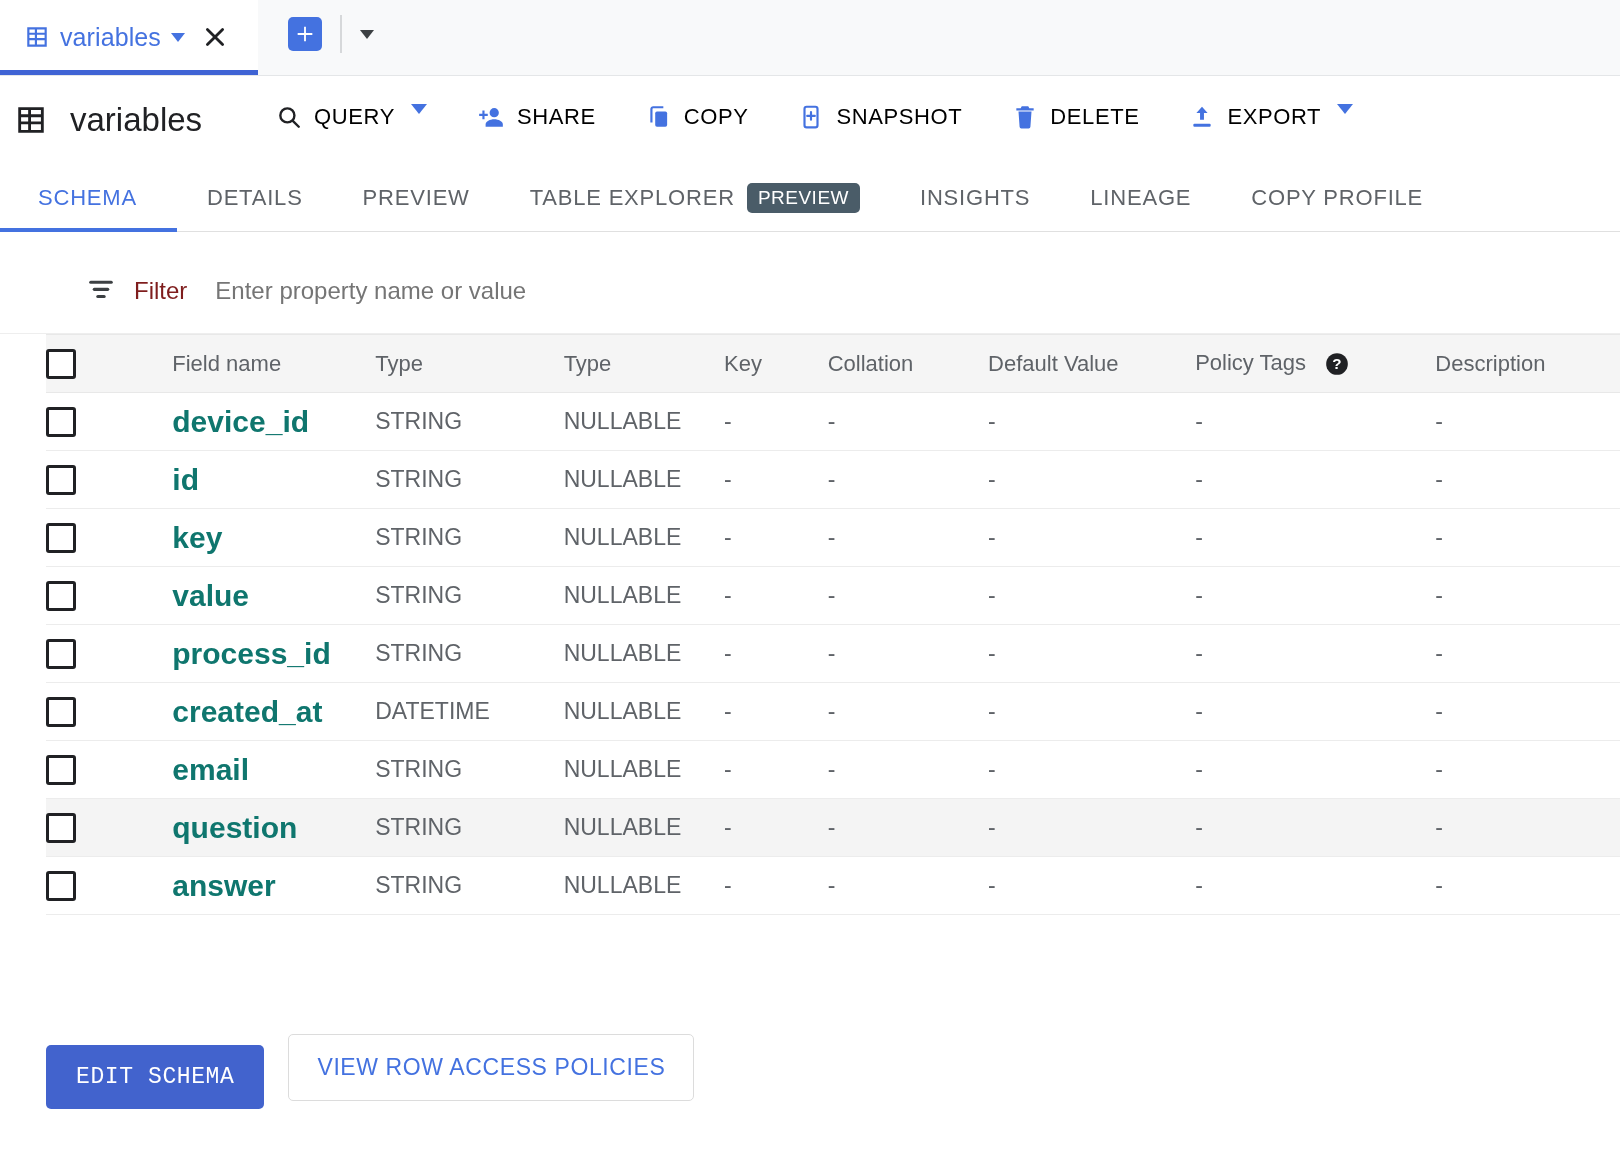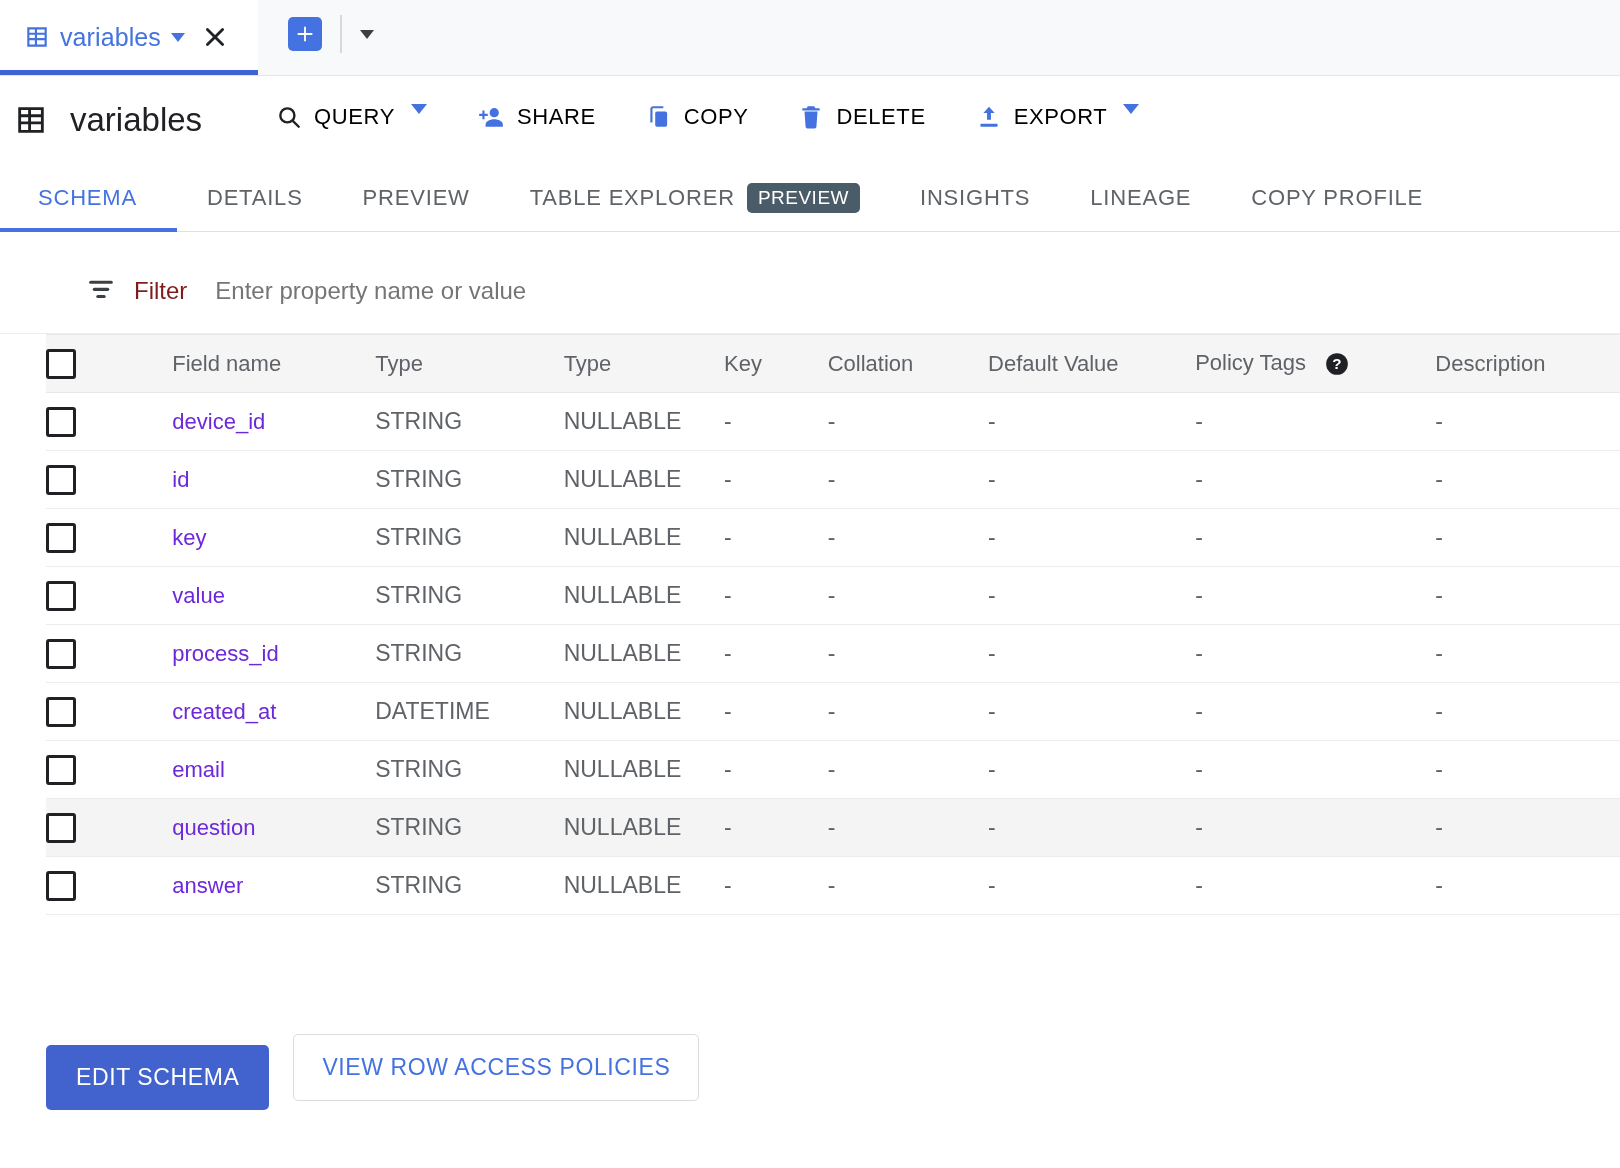--- a/index.html
+++ b/index.html
@@ -212,23 +212,23 @@
 
   .chkcell { padding-left: 38px; }
   .chkbox {
     width: 30px; height: 30px;
     border: 3px solid #202124;
     border-radius: 3px;
     background: #ffffff;
     display: block;
   }
   .fieldname {
-    font-weight: normal;
-    color: #6d28d9;
-    font-size: 22px;
+    font-weight: bold;
+    color: #0f766e;
+    font-size: 30px;
   }
   th .hdrtxt { display: inline-block; }
   .helpicon {
     display: inline-flex;
     vertical-align: middle;
     margin-left: 12px;
   }
   .dash { color: #5f6368; }
 
   
@@ -240,21 +240,21 @@
     gap: 24px;
   }
   .btn-primary {
     background: #4263cd;
     color: #ffffff;
     font-size: 23px;
     letter-spacing: .6px;
     padding: 19px 30px;
     border: none;
     border-radius: 5px;
-    font-family: Liberation Sans, sans-serif;
+    font-family: Liberation Mono, monospace;
     margin-top: 20px;
   }
   .btn-outline {
     background: #ffffff;
     color: #4472e0;
     font-size: 23px;
     letter-spacing: .6px;
     padding: 19px 28px;
     border: 1px solid #dcdcdc;
     border-radius: 5px;
@@ -324,20 +324,29 @@
   <span class="tb-btn">
     <span>
       <svg width="26" height="26" viewBox="0 0 24 24" fill="none" stroke="#4472e0" stroke-width="2">
         <rect x="8.5" y="7" width="11" height="14" rx="1.6" fill="#4472e0" stroke="none"></rect>
         <path d="M5 17V4.6C5 3.7 5.7 3 6.6 3H16"></path>
       </svg>
     </span>
     <span>COPY</span>
   </span>
 
+  <span class="tb-btn">
+    <span>
+      <svg width="26" height="26" viewBox="0 0 24 24" fill="none" stroke="#4472e0" stroke-width="2">
+        <rect x="6" y="2.5" width="12" height="19" rx="2"></rect>
+        <path d="M12 7.5v7M8.5 11h7" stroke-linecap="round"></path>
+      </svg>
+    </span>
+    <span>SNAPSHOT</span>
+  </span>
 
   <span class="tb-btn">
     <span>
       <svg width="26" height="26" viewBox="0 0 24 24" fill="#4472e0">
         <path d="M9 2h6l1 2h4v2H4V4h4l1-2z"></path>
         <path d="M6 7h12l-1 14a1.6 1.6 0 0 1-1.6 1.5H8.6A1.6 1.6 0 0 1 7 21L6 7z"></path>
       </svg>
     </span>
     <span>DELETE</span>
   </span>

